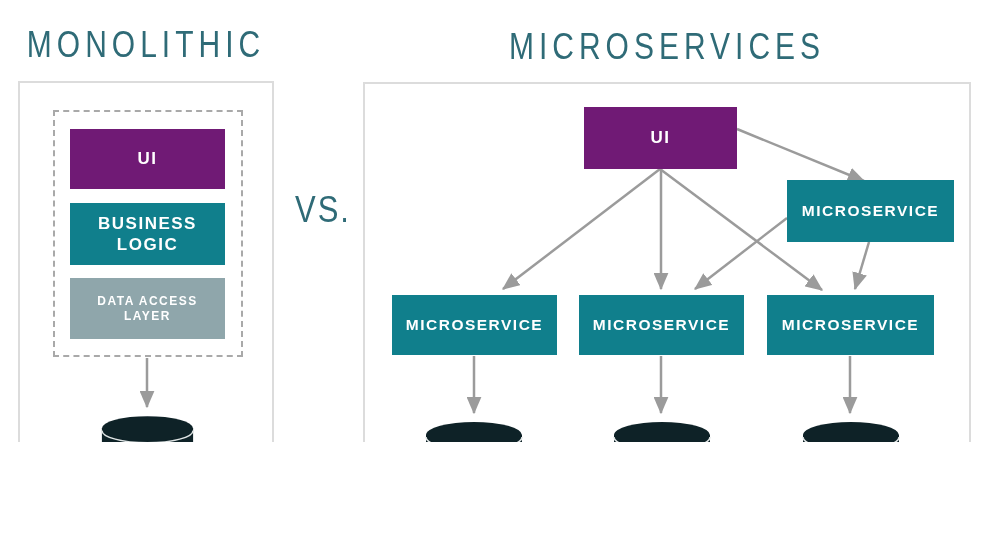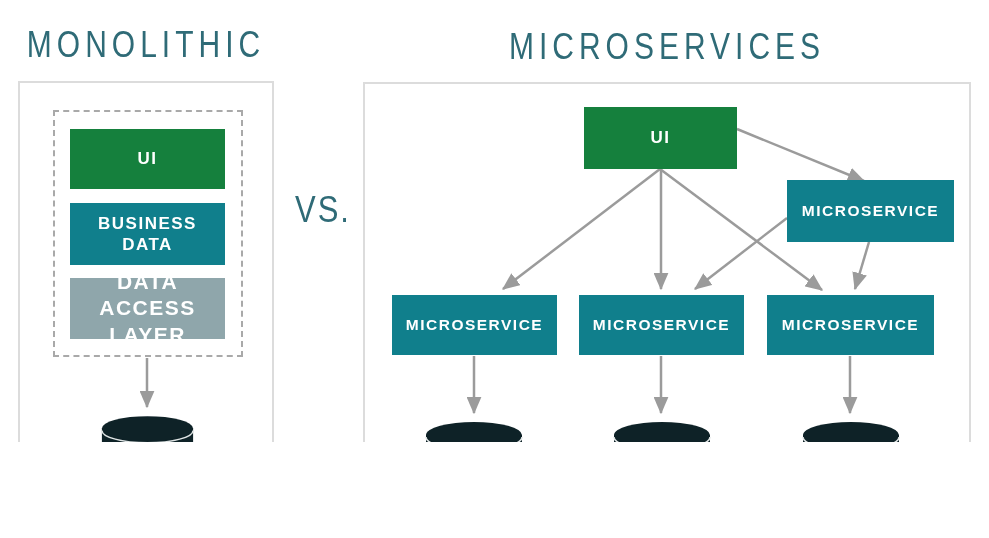--- a/index.html
+++ b/index.html
@@ -26,27 +26,27 @@
   #panel-microservices{left:363px;top:82px;width:608px;height:436px;}
   .dashed-wrap{
     position:absolute;left:33px;top:27px;width:190px;height:247px;
     border:2px dashed #a9a9a9;box-sizing:border-box;
   }
   .node{
     position:absolute;display:flex;align-items:center;justify-content:center;
     color:#ffffff;font-weight:bold;text-align:center;box-sizing:border-box;
     letter-spacing:1.5px;line-height:1.25;
   }
-  .box-dark{background:#15803d;}
+  .box-dark{background:#701a75;}
   .box-teal{background:#107f8c;}
   .box-gray{background:#8fa6ab;}
   
   #mono-layer-0{left:50px;top:46px;width:155px;height:60px;font-size:17px;}
   #mono-layer-1{left:50px;top:120px;width:155px;height:62px;font-size:17px;padding:0 20px;}
-  #mono-layer-2{left:50px;top:195px;width:155px;height:61px;font-size:21px;padding:0 24px;}
+  #mono-layer-2{left:50px;top:195px;width:155px;height:61px;font-size:12px;padding:0 24px;}
   
   #ms-ui{left:219px;top:23px;width:153px;height:62px;font-size:17px;}
   #ms-gateway{left:422px;top:96px;width:167px;height:62px;font-size:15.5px;}
   #ms-svc-0{left:27px;top:211px;width:165px;height:60px;font-size:15.5px;}
   #ms-svc-1{left:214px;top:211px;width:165px;height:60px;font-size:15.5px;}
   #ms-svc-2{left:402px;top:211px;width:167px;height:60px;font-size:15.5px;}
   .arrow-layer{position:absolute;left:0;top:0;pointer-events:none;}
   .db{position:absolute;}
   #mono-db{left:80px;top:332px;width:95px;height:84px;}
   #ms-db-0{left:59px;top:337px;width:100px;height:88px;}
@@ -62,21 +62,21 @@
 
   <div id="versus">VS.</div>
 
   <div id="title-right" class="title">MICROSERVICES</div>
 
   <div id="panel-monolithic" class="panel">
 
     <div class="dashed-wrap"></div>
 
     <div id="mono-layer-0" class="node box-dark">UI</div>
-    <div id="mono-layer-1" class="node box-teal">BUSINESS DATA</div>
+    <div id="mono-layer-1" class="node box-teal">BUSINESS LOGIC</div>
     <div id="mono-layer-2" class="node box-gray">DATA ACCESS LAYER</div>
 
     <svg class="arrow-layer" width="252" height="433" viewBox="0 0 252 433">
       <defs>
         <marker id="ah-m" markerWidth="7" markerHeight="6" refX="6.5" refY="3" orient="auto" markerUnits="strokeWidth">
           <path d="M0,0 L7,3 L0,6 Z" fill="#9b9b9b"></path>
         </marker>
       </defs>
       <line x1="127" y1="275" x2="127" y2="324" stroke="#9b9b9b" stroke-width="2.5" marker-end="url(#ah-m)"></line>
     </svg>

